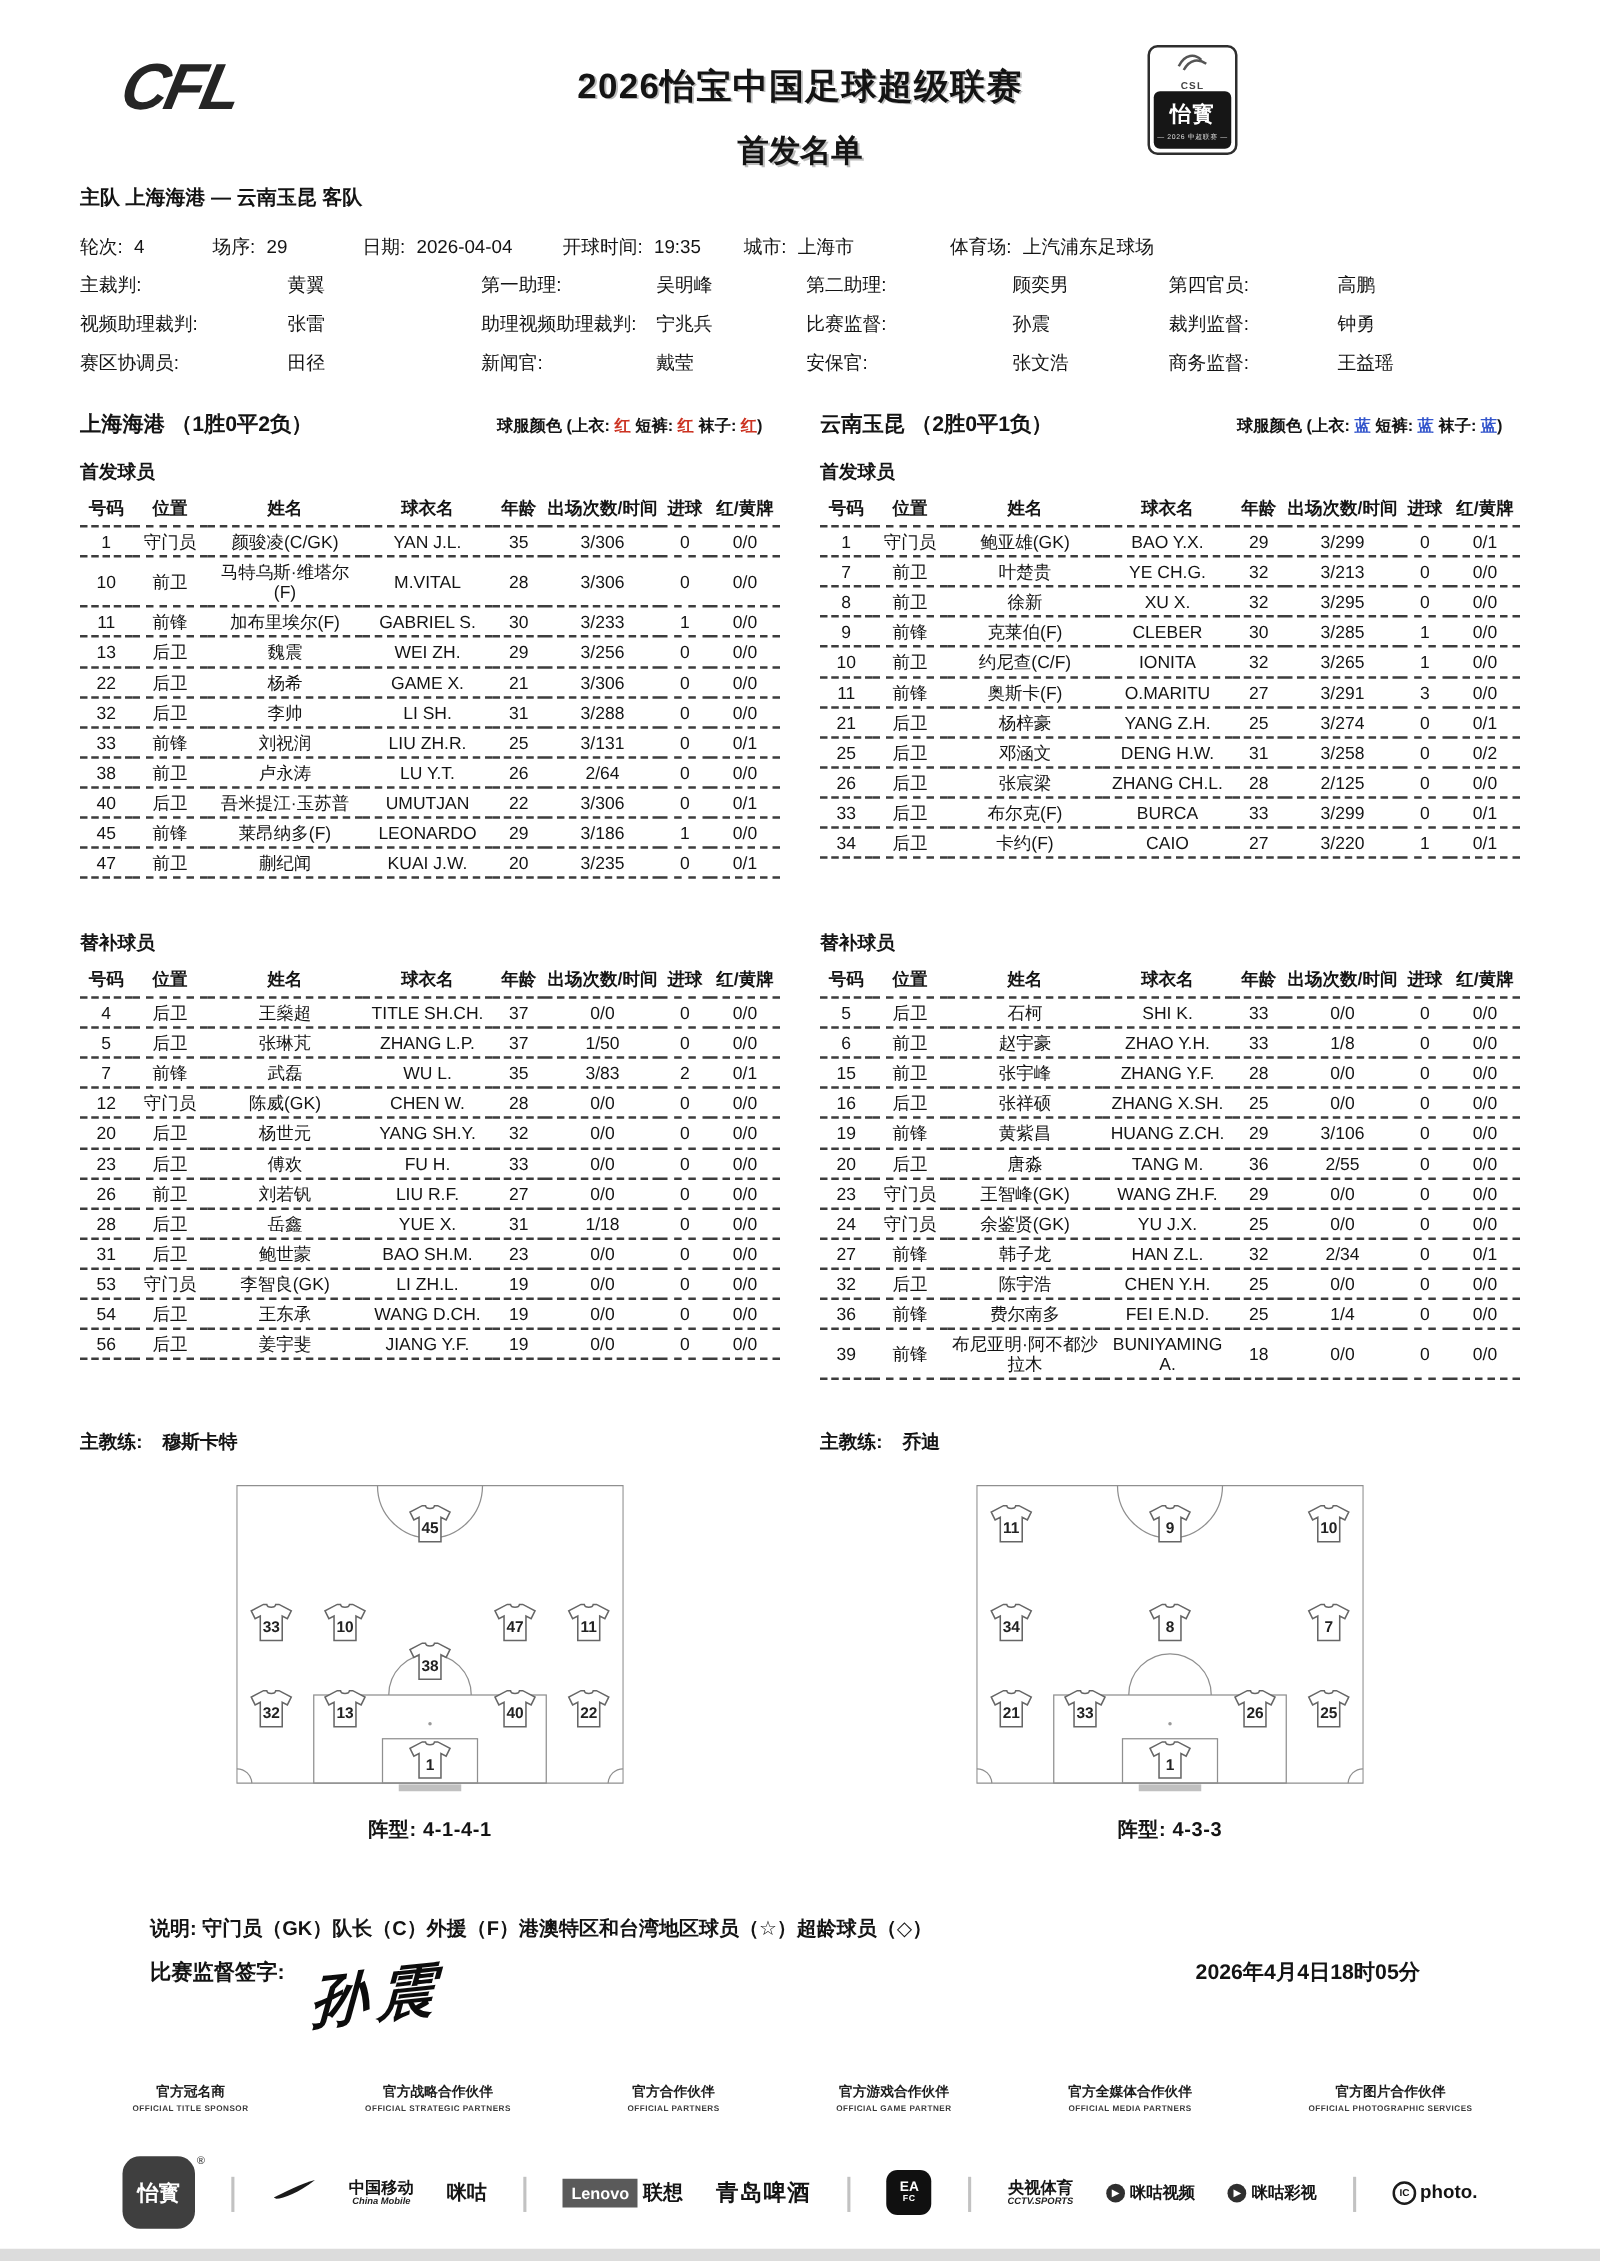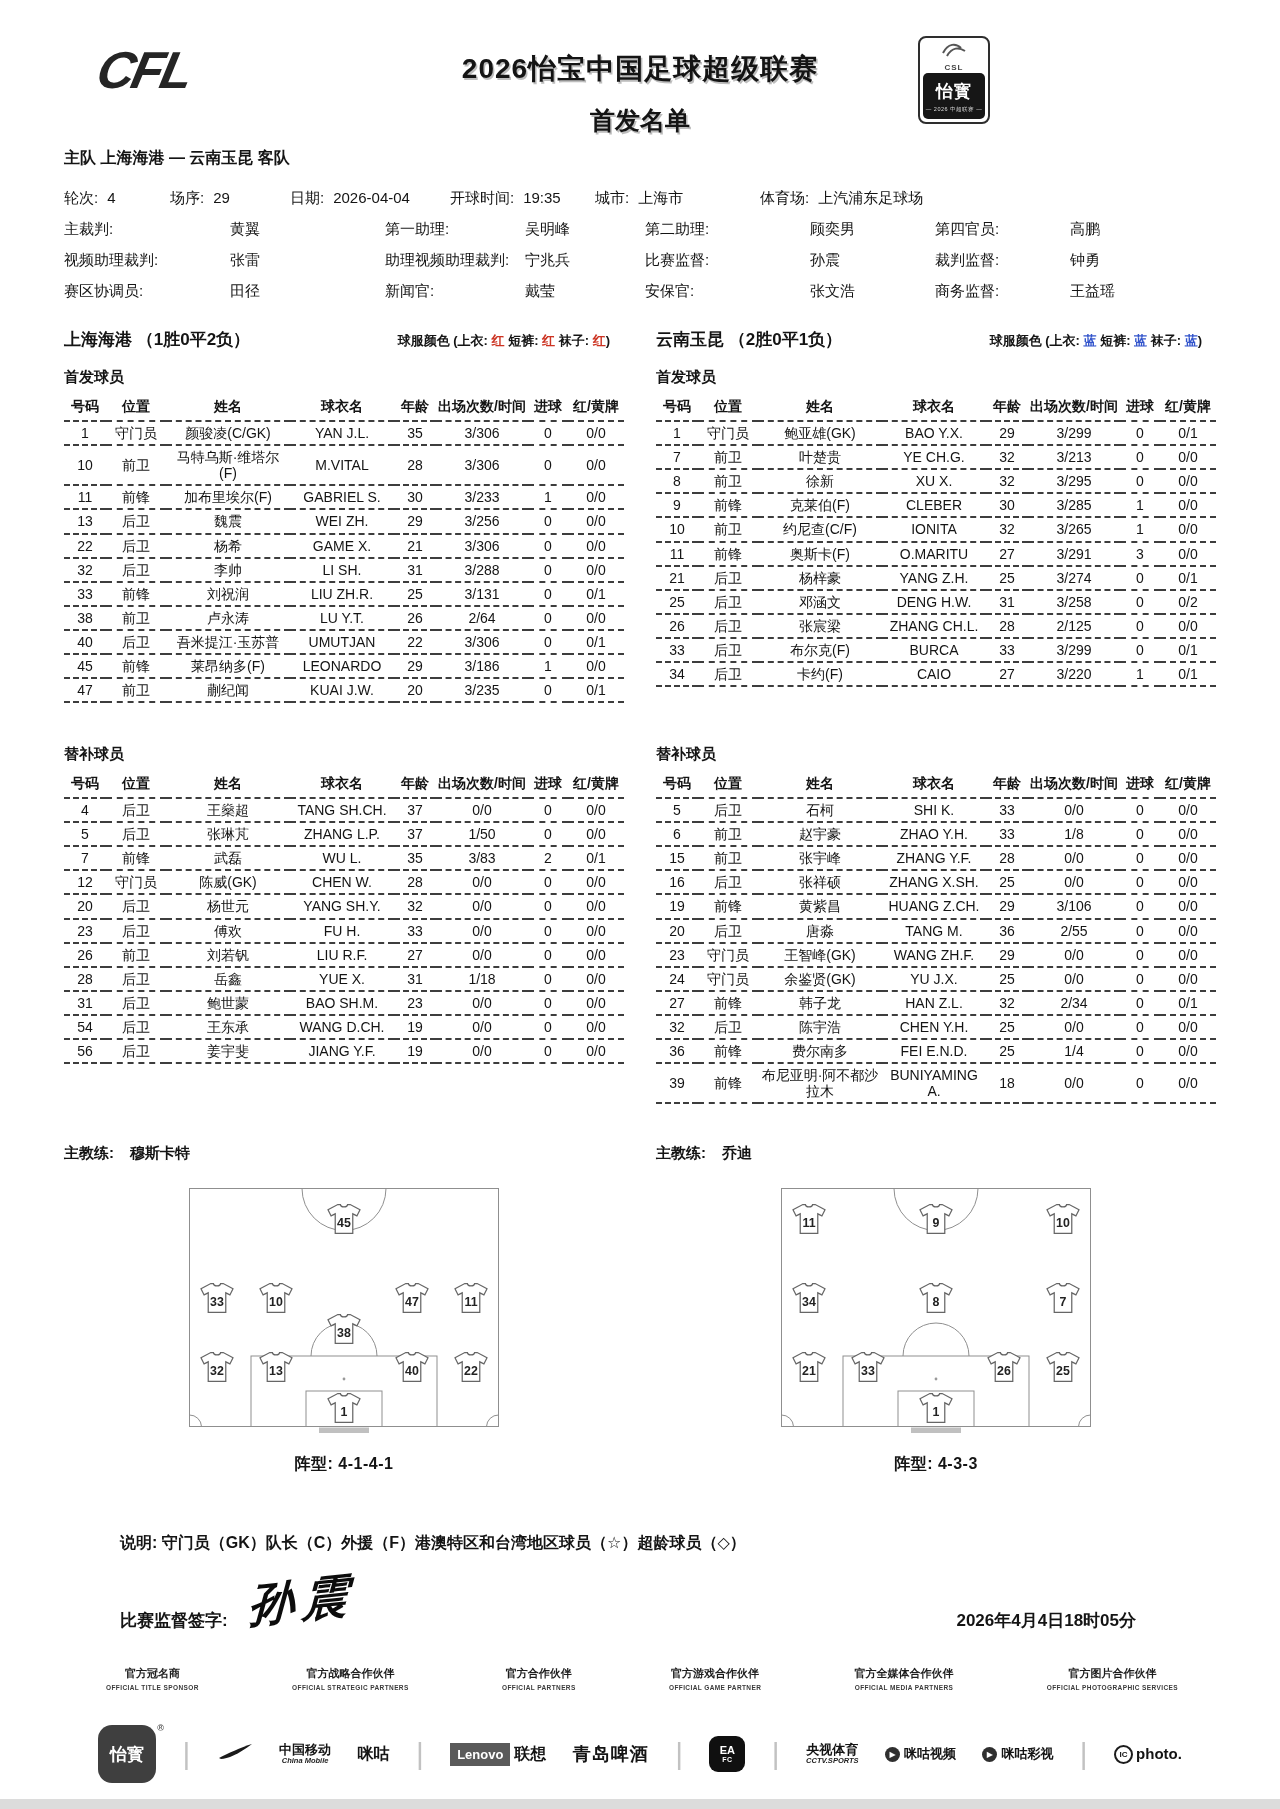--- a/index.html
+++ b/index.html
@@ -38,21 +38,21 @@
   table.ptable{border-collapse:collapse;width:560px;table-layout:fixed}
   .ptable th,.ptable td{font-size:14px;text-align:center;padding:3px 2px;border-bottom:2px dashed #3d3d3d;line-height:1.15;overflow:hidden}
   .ptable th{font-weight:900;padding-bottom:6px;white-space:nowrap}
   .coach{margin-top:8px;font-size:15px;font-weight:900;height:26px}
   .coach .cname{margin-left:16px}
   .pitch-box{position:relative;width:310px;height:248px;margin:18px auto 0}
   .jersey{position:absolute;width:36px;height:32px;transform:translate(-50%,-50%)}
   .formation{text-align:center;margin-top:18px;font-size:16px;font-weight:600;letter-spacing:.5px}
   
   .legend{margin:58px 0 0 56px;font-weight:900;font-size:16px}
-  .sig-row{display:flex;align-items:flex-end;margin:12px 0 15px 56px;height:66px}
+  .sig-row{display:flex;align-items:flex-start;margin:12px 0 15px 56px;height:66px}
   .sig-label{font-weight:900;font-size:17px}
   .sig-name{font-size:46px;font-weight:900;font-family:"DejaVu Serif",serif;font-style:italic;
             transform:rotate(-6deg) skewX(-8deg);margin-left:20px;letter-spacing:8px;color:#0c0c0c}
   .sig-date{font-weight:900;font-size:17px;margin-left:auto;margin-right:80px}
   .partners{display:flex;justify-content:space-between;margin-top:34px;padding:0 38px 0 42px}
   .p-col{text-align:center}
   .p-cn{font-weight:900;font-size:11px;color:#1d1d1d}
   .p-en{font-size:6.5px;letter-spacing:.4px;color:#3a3a3a;margin-top:3px;font-weight:700}
   .sponsors{display:flex;align-items:center;justify-content:space-between;margin-top:34px;padding:0 34px}
   .sp-div{color:#c2c2c2;font-size:30px;font-weight:100}
@@ -311,21 +311,21 @@
                   <th>出场次数/时间</th>
                   <th>进球</th>
                   <th>红/黄牌</th>
                 </tr>
               </thead>
               <tbody>
                 <tr>
                   <td>4</td>
                   <td>后卫</td>
                   <td>王燊超</td>
-                  <td>TANG SH.CH.</td>
+                  <td>TITLE SH.CH.</td>
                   <td>37</td>
                   <td>0/0</td>
                   <td>0</td>
                   <td>0/0</td>
                 </tr>
                 <tr>
                   <td>5</td>
                   <td>后卫</td>
                   <td>张琳芃</td>
                   <td>ZHANG L.P.</td>
@@ -393,20 +393,30 @@
                   <td>1/18</td>
                   <td>0</td>
                   <td>0/0</td>
                 </tr>
                 <tr>
                   <td>31</td>
                   <td>后卫</td>
                   <td>鲍世蒙</td>
                   <td>BAO SH.M.</td>
                   <td>23</td>
+                  <td>0/0</td>
+                  <td>0</td>
+                  <td>0/0</td>
+                </tr>
+                <tr>
+                  <td>53</td>
+                  <td>守门员</td>
+                  <td>李智良(GK)</td>
+                  <td>LI ZH.L.</td>
+                  <td>19</td>
                   <td>0/0</td>
                   <td>0</td>
                   <td>0/0</td>
                 </tr>
                 <tr>
                   <td>54</td>
                   <td>后卫</td>
                   <td>王东承</td>
                   <td>WANG D.CH.</td>
                   <td>19</td>

